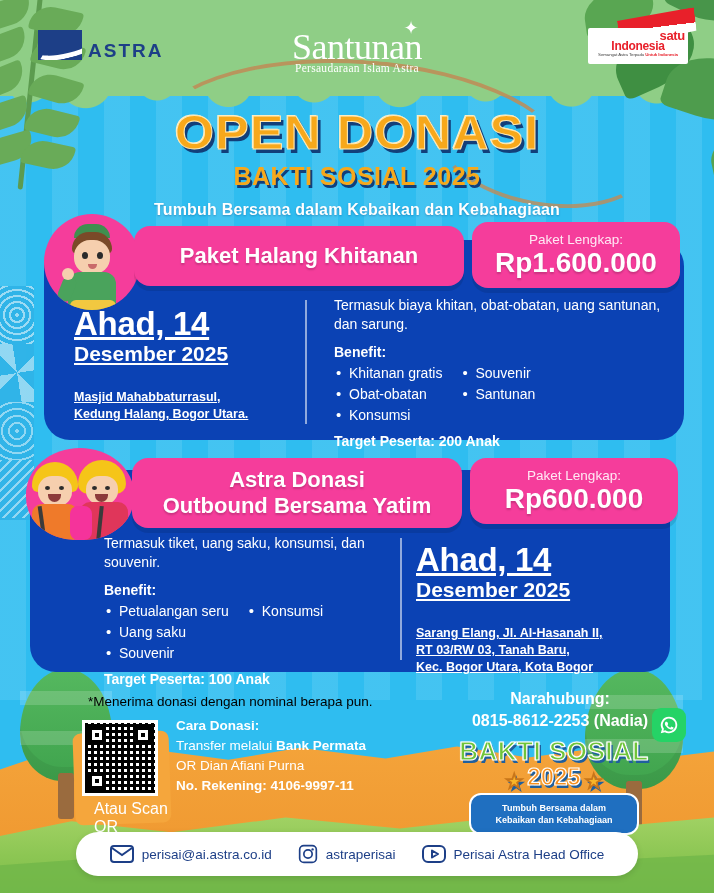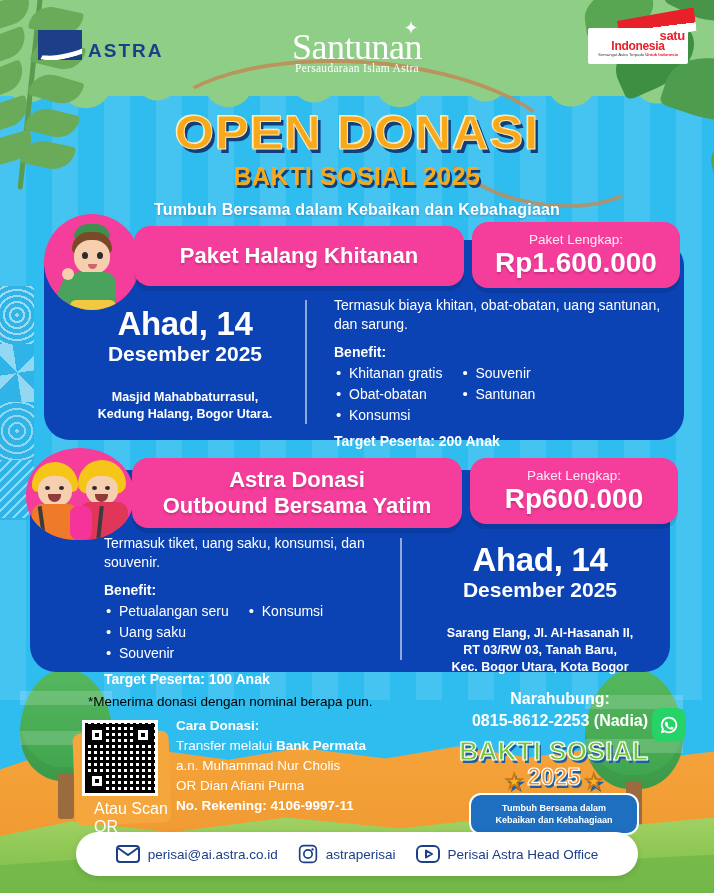--- a/index.html
+++ b/index.html
@@ -167,21 +167,21 @@
   }
   .pill-title{color:#fff;font-weight:bold;font-size:22px;line-height:26px;text-shadow:0 2px 2px rgba(0,0,0,.18);}
   .pill-price{flex-direction:column;}
   .price-label{color:#ffe9f4;font-size:13.5px;line-height:16px;}
   .price-value{color:#fff;font-weight:bold;font-size:28px;line-height:30px;text-shadow:0 2px 2px rgba(0,0,0,.18);}
 
   .avatar{
     position:absolute;border-radius:50%;background:#f53d9b;overflow:hidden;
   }
 
-  .date-block{position:absolute;text-align:center;color:#fff;}
+  .date-block{position:absolute;color:#fff;text-decoration:underline;}
   .date-big{font-size:33px;font-weight:bold;line-height:36px;letter-spacing:-.3px;}
   .date-mid{font-size:21px;font-weight:bold;line-height:24px;}
   .date-addr{font-size:12.5px;font-weight:bold;line-height:17px;margin-top:23px;}
 
   .divider{position:absolute;width:1.5px;background:rgba(255,255,255,.55);}
 
   .detail{position:absolute;color:#fff;}
   .detail .intro{font-size:14px;line-height:19px;}
   .detail .bhead{font-size:14px;font-weight:bold;margin-top:10px;}
   .benefits{display:flex;gap:18px;margin-top:3px;}
@@ -238,21 +238,21 @@
   }
   .star{position:absolute;top:4px;color:#f7b528;font-size:20px;-webkit-text-stroke:1px #c8751a;}
   .bakti-ribbon{
     margin:3px auto 0;width:170px;background:#1f6fc0;border:2px solid #fff;border-radius:12px;
     color:#fff;font-size:9px;line-height:12px;padding:7px 6px;font-weight:bold;
   }
 
   
   .footer{
     position:absolute;left:76px;top:832px;width:562px;height:44px;background:#fff;
-    border-radius:22px;display:flex;align-items:center;justify-content:center;gap:20px;
+    border-radius:22px;display:flex;align-items:center;justify-content:center;gap:26px;
     box-shadow:0 2px 6px rgba(0,0,0,.12);
   }
   .fitem{display:flex;align-items:center;gap:8px;color:#1d3f87;font-size:13.5px;}
   svg{display:block;}
 </style>
 </head>
 <body>
 
 <div class="poster">
 
@@ -465,21 +465,20 @@
       <div class="qr-fin" style="left:6px;bottom:6px;">
           <i></i>
         </div>
     </div>
     <div class="qr-label">Atau Scan QR</div>
   </div>
 
   <div class="bank">
     <div class="hd">Cara Donasi:</div>
     <div><span>Transfer melalui </span><b>Bank Permata</b></div>
-    <div>a.n. Muhammad Nur Cholis</div>
     <div>OR Dian Afiani Purna</div>
     <div class="hd">No. Rekening: 4106-9997-11</div>
   </div>
 
   <div class="contact">
     <div class="hd">Narahubung:</div>
     <div class="num">0815-8612-2253 (Nadia)</div>
     <div class="wa-badge">
       <svg width="22" height="22" viewBox="0 0 24 24" aria-hidden="true">
         <path fill="#ffffff" d="M12 3a9 9 0 00-7.7 13.6L3 21l4.5-1.2A9 9 0 1012 3zm0 2a7 7 0 11-3.6 13l-.3-.2-2.2.6.6-2.2-.2-.3A7 7 0 0112 5zm-3 3.2c-.2 0-.5.1-.7.4-.3.3-.8.8-.8 1.9s.8 2.2.9 2.4c.1.2 1.6 2.6 4 3.5 2 .8 2.4.6 2.8.6.5 0 1.4-.6 1.6-1.1.2-.6.2-1 .1-1.1l-.6-.3-1.4-.7c-.2-.1-.4-.1-.5.1l-.7.9c-.1.2-.3.2-.5.1a5.7 5.7 0 01-1.7-1 6.4 6.4 0 01-1.2-1.5c-.1-.2 0-.3.1-.4l.4-.5.2-.4v-.4l-.7-1.6c-.2-.4-.3-.4-.5-.4h-.4z"></path>

